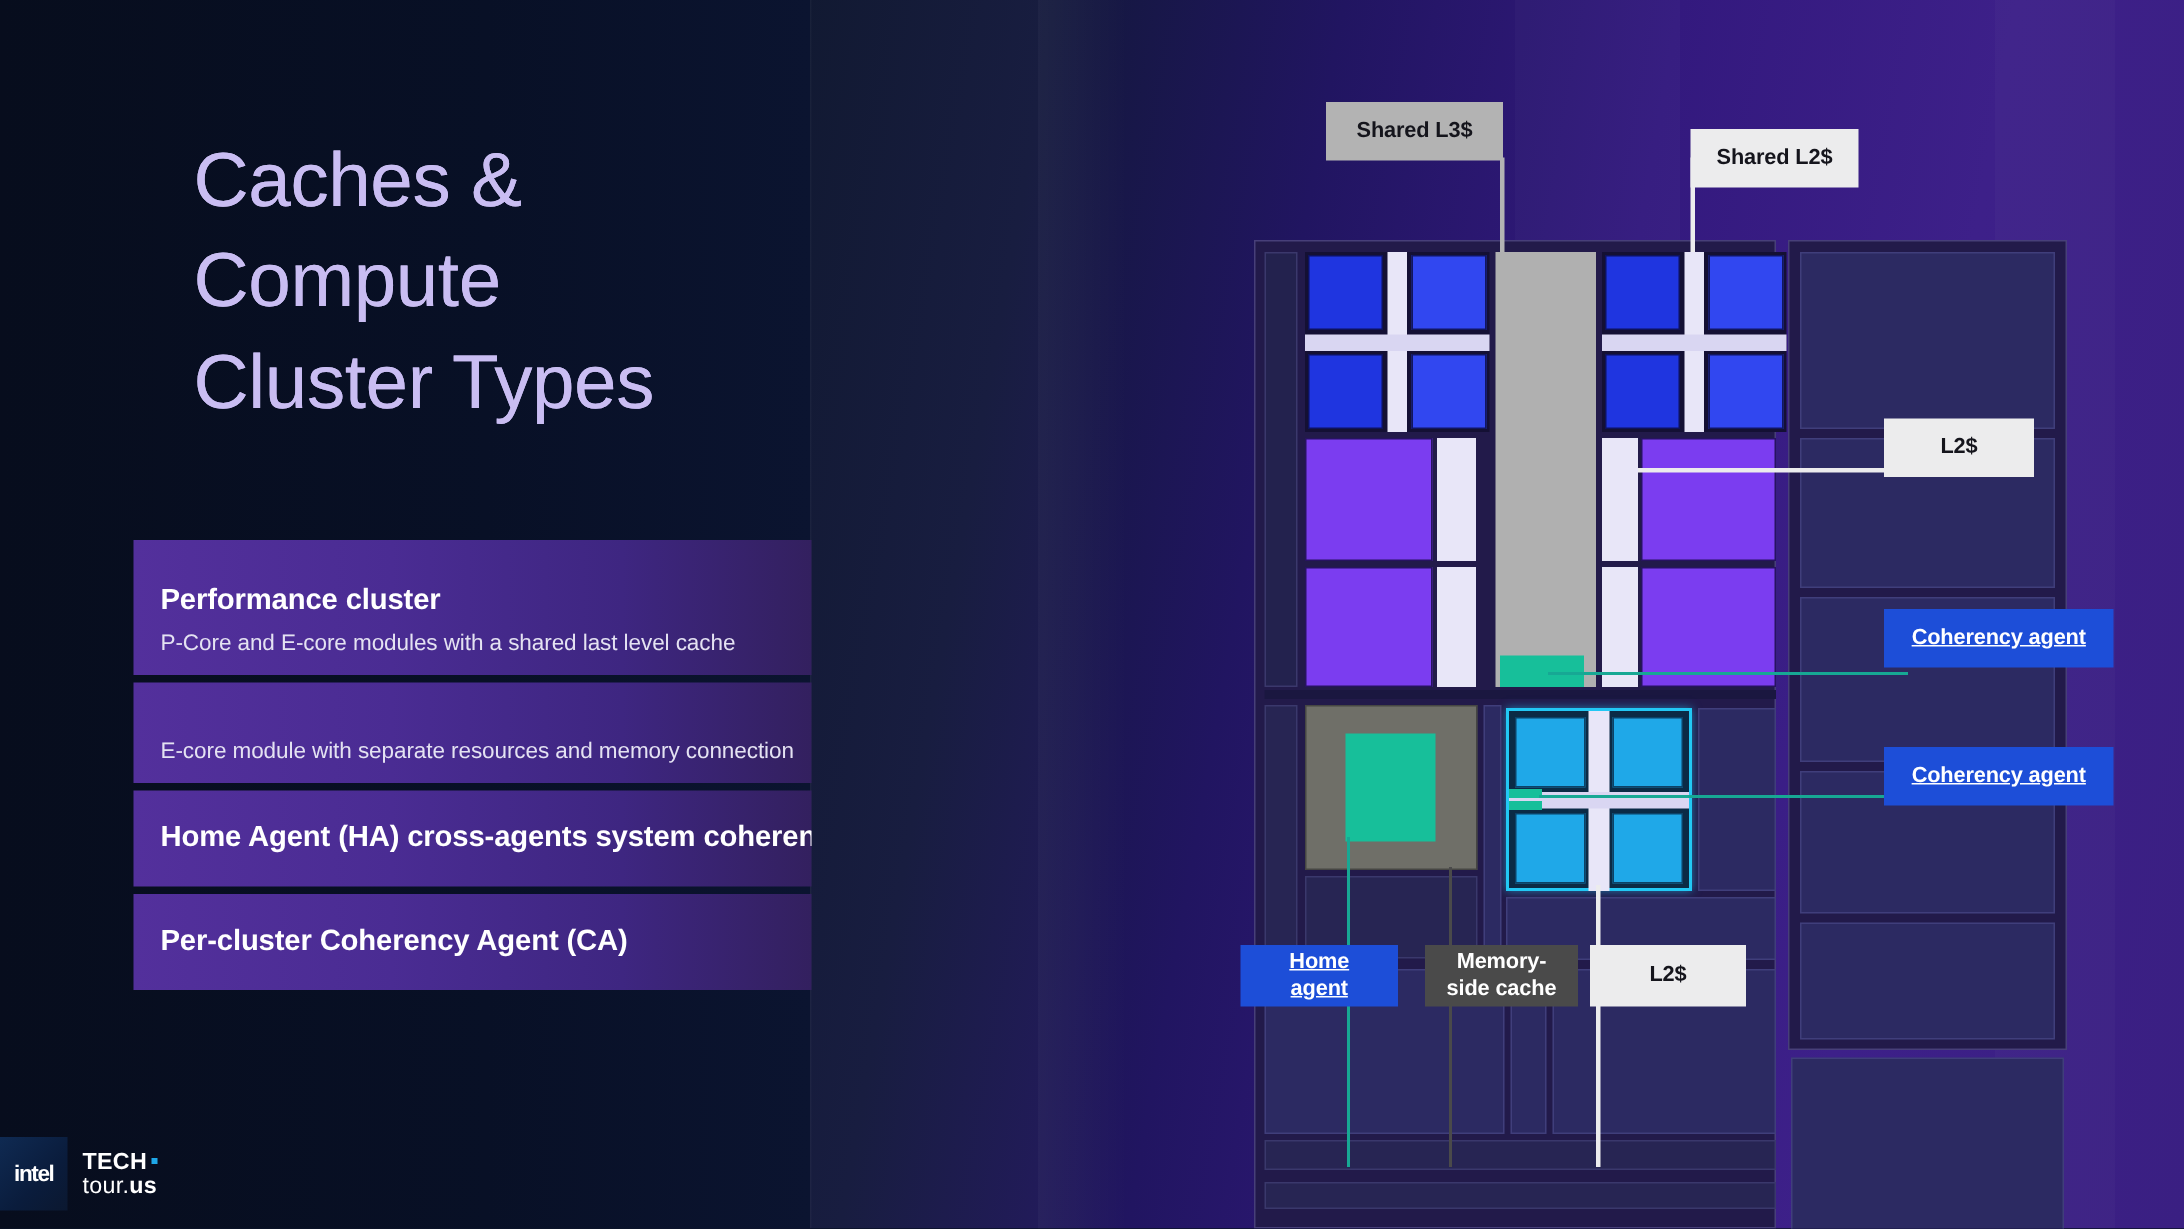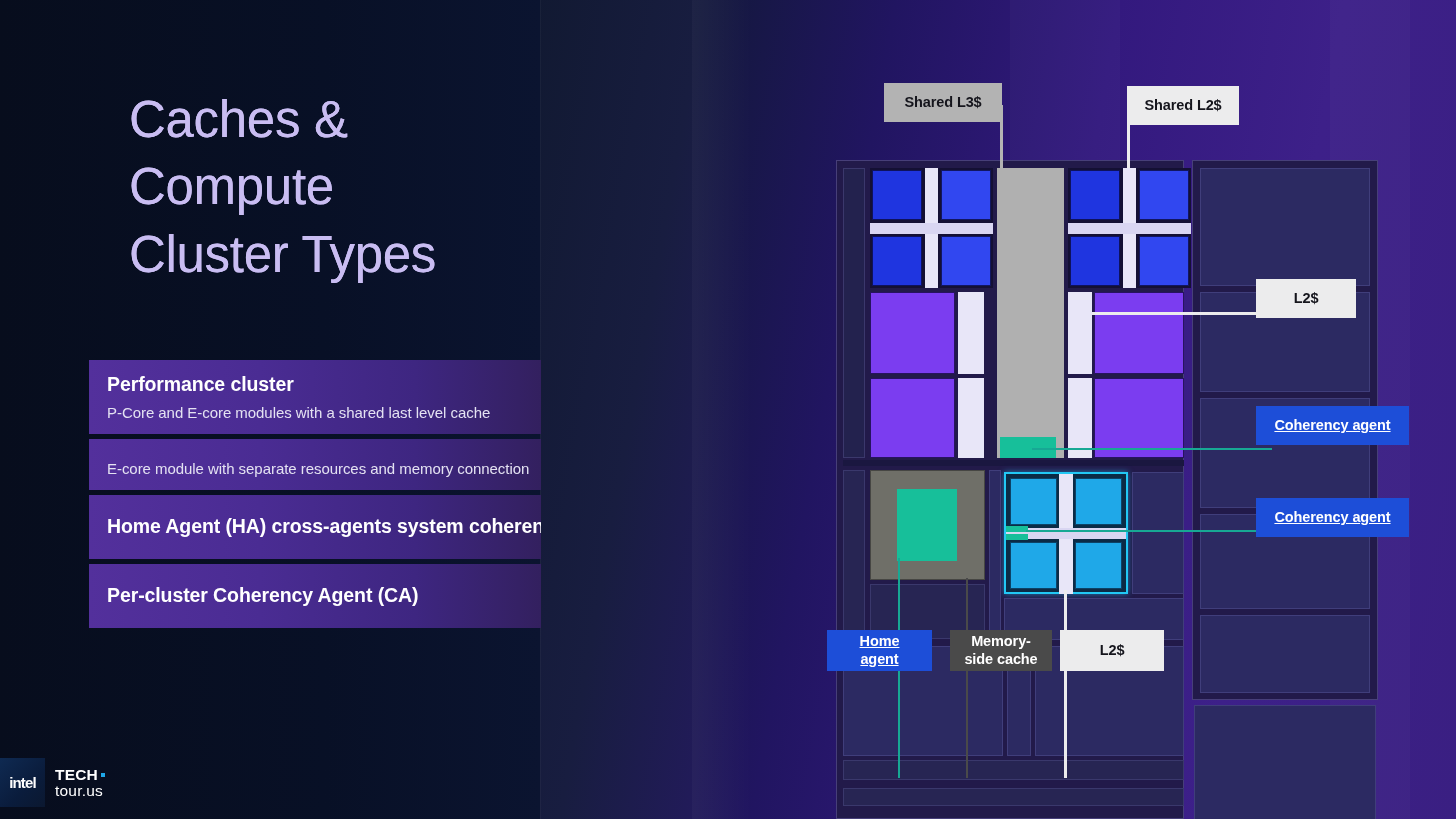--- a/index.html
+++ b/index.html
@@ -46,21 +46,21 @@
     background:linear-gradient(180deg,#cdc0f5 0%,#bdb0ec 100%);
     -webkit-background-clip:text; background-clip:text;margin-left:40px;
   }
   #title span { display:block; }
 
   
   #bullets { position:absolute; left:89px; top:360px; width:452px; }
   .bullet {
     position:relative;
     background:linear-gradient(90deg,#53309c 0%,#4a2c93 38%,#3e2681 72%,#33205f 100%);
-    padding:13px 0 13px 18px;
+    padding:29px 0 13px 18px;
     margin-bottom:5px;
     overflow:hidden;
   }
   .bullet .b-title {
     color:#ffffff; font-size:19.5px; font-weight:700;
     letter-spacing:-0.1px; white-space:nowrap;
   }
   .bullet .b-sub {
     color:#e4e2f2; font-size:15px; font-weight:400;
     margin-top:8px; white-space:nowrap; letter-spacing:-0.05px;
@@ -83,21 +83,21 @@
     line-height:1.02;
   }
   #logo-tech .l1 {
     color:#ffffff; font-size:15.5px; font-weight:700;
     letter-spacing:0.2px; display:inline-block;
   }
   #logo-tech .l2 {
     color:#ffffff; font-size:15.5px; font-weight:400;
     letter-spacing:0.2px; display:block;
   }
-  #logo-tech .l2 b { font-weight:400;margin-top:25px; }
+  #logo-tech .l2 b { font-weight:700;margin-top:25px; }
   #logo-dot {
     display:inline-block; width:4px; height:4px;
     background:#1ea7e8; margin-left:3px; vertical-align:3px;
   }
 
   
   #die { position:absolute; left:836px; top:160px; width:620px; height:659px; }
   .die-outer {
     position:absolute;
     background:#221a4a;
@@ -281,21 +281,21 @@
     <div class="lead lead-gray" style="left:164px;top:-55px;width:3px;height:63px;"></div>
     <div class="lead lead-white" style="left:291px;top:-55px;width:3px;height:63px;"></div>
     <div class="lead lead-white" style="left:256px;top:152px;width:180px;height:3px;"></div>
     <div class="lead lead-teal" style="left:196px;top:288px;width:240px;height:2px;"></div>
     <div class="lead lead-teal" style="left:190px;top:370px;width:246px;height:2px;"></div>
     <div class="lead lead-teal" style="left:62px;top:398px;width:2px;height:220px;"></div>
     <div class="lead" style="left:130px;top:418px;width:2px;height:200px;background:#4a4a4a;"></div>
     <div class="lead lead-white" style="left:228px;top:430px;width:3px;height:188px;"></div>
   </div>
 
-  <div class="callout co-gray" style="left:884px;top:83px;width:118px;height:39px;">
+  <div class="callout co-gray" style="left:884px;top:68px;width:118px;height:39px;">
     <span>Shared L3$</span>
   </div>
 
   <div class="callout co-white" style="left:1127px;top:86px;width:112px;height:39px;">
     <span>Shared L2$</span>
   </div>
 
   <div class="callout co-white" style="left:1256px;top:279px;width:100px;height:39px;">
     <span>L2$</span>
   </div>

